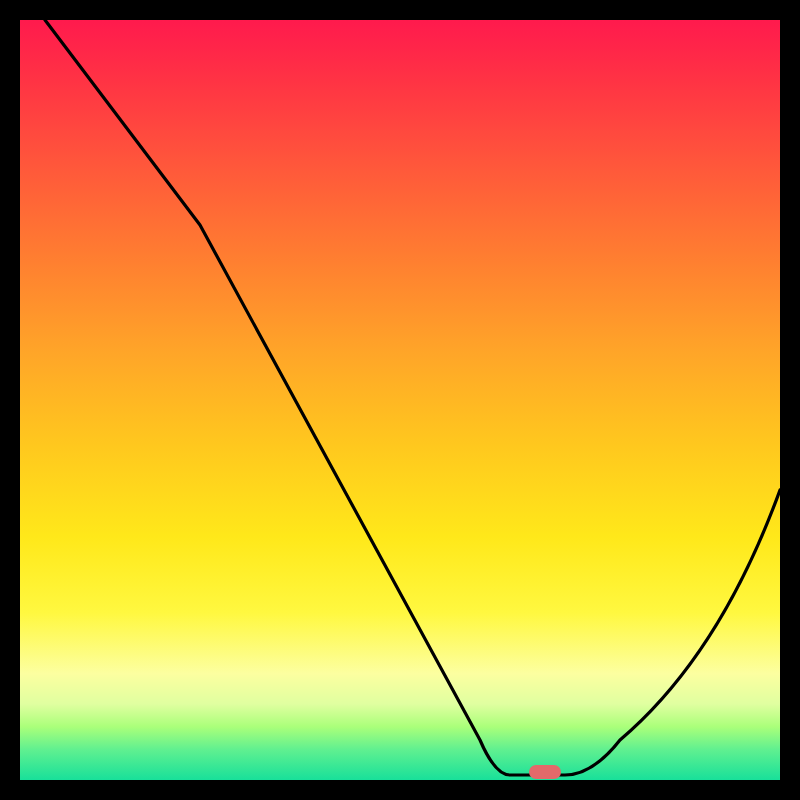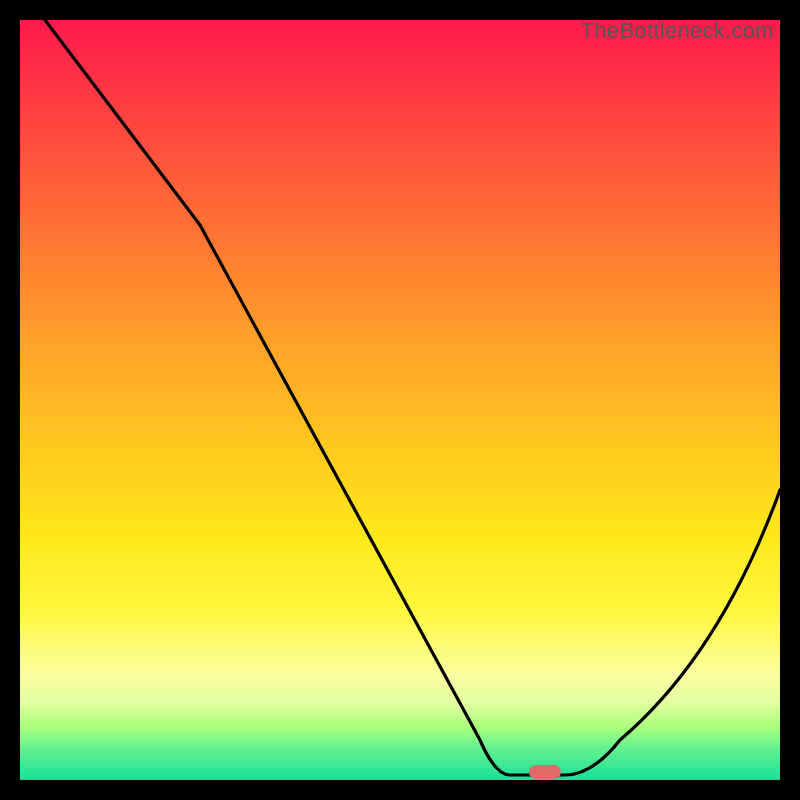--- a/index.html
+++ b/index.html
@@ -70,21 +70,20 @@
     stroke-linecap: round;
     stroke-linejoin: round;
   }
 </style>
 </head>
 <body>
 
 <div class="frame">
   <div class="plot-area">
 
-    <div class="watermark">TheBottleneck.com</div>
 
     <svg class="curve" viewBox="0 0 760 760" preserveAspectRatio="none">
       <path d="M 25 0 L 180 205 L 460 720 Q 475 755, 490 755 L 545 755 Q 572.5 755, 600 720 Q 700 635, 760 470"></path>
     </svg>
 
     <div class="marker" style="left: 525px; top: 752px; background: rgb(226, 106, 106);"></div>
 
   </div>
 </div>
 

